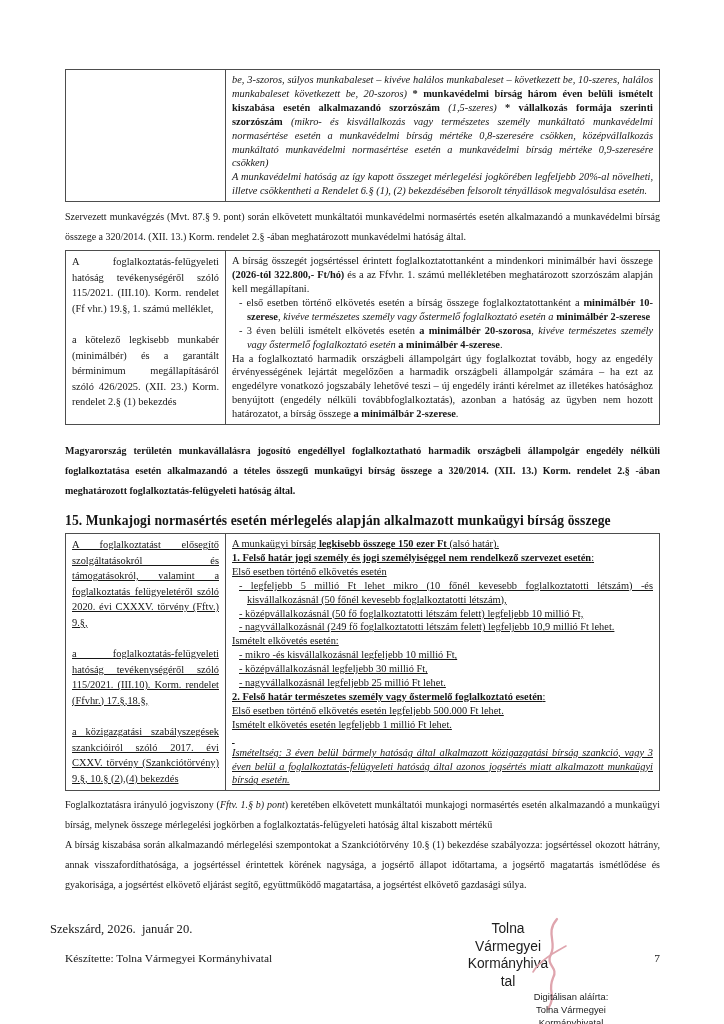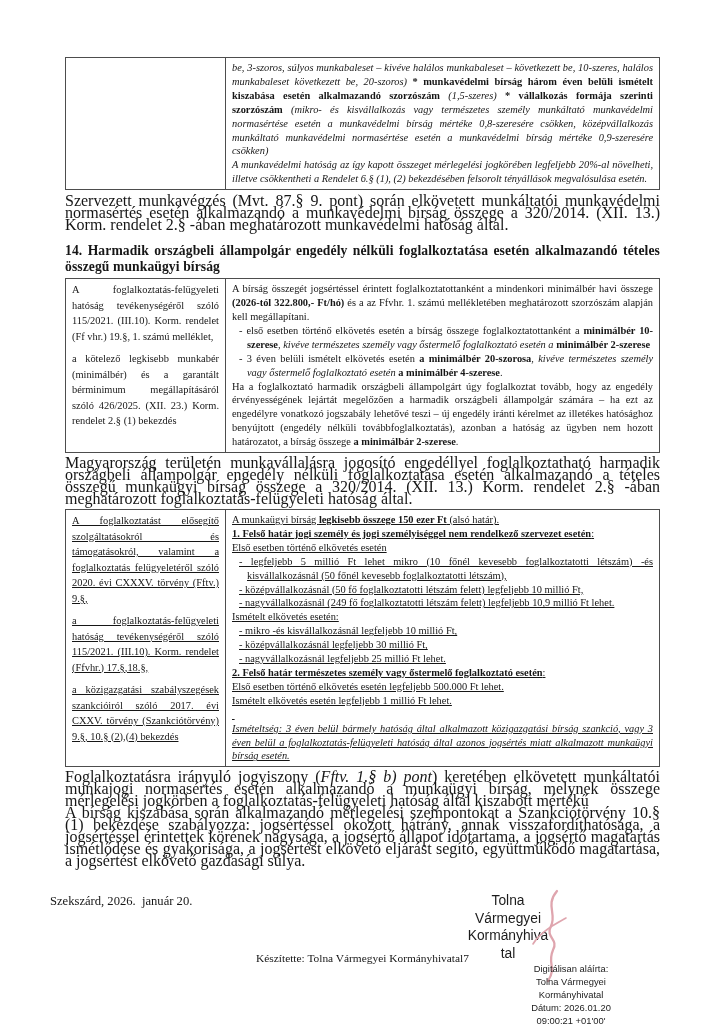--- a/index.html
+++ b/index.html
@@ -15,51 +15,51 @@
   td.col-left  { width:160px; line-height:15.5px; text-align:justify; }
   td.col-right { line-height:13.9px; text-align:justify; }
 
   
   .b  { font-weight:700; }
   .i  { font-style:italic; }
   .bi { font-weight:700; }
   .para { margin:0; }
   .para.li { padding-left:15px; text-indent:-8px; }
   .para.blank { min-height:13px; }
-  td.col-left .para + .para { margin-top:7px; }
+  td.col-left .para + .para { margin-top:16px; }
 
   
-  .body-paras { font-size:16px; line-height:12px; text-align:justify; }
+  .body-paras { font-size:10px; line-height:20px; text-align:justify; }
   #para-after-top   { margin-top:5px; }
-  #para-after-14    { margin-top:4px; }
+  #para-after-14    { margin-top:16px;font-weight:bold; }
   #closing-paras    { margin-top:4px; }
 
   
   .section-heading { font-size:13.6px; font-weight:700; line-height:16px;
                      text-align:justify; letter-spacing:.1px; margin-top:12px; }
-  #table-top { margin-top:0; }
+  #table-top { margin-top:12px; }
   #table-14  { margin-top:3px; }
   #table-15  { margin-top:4px;text-decoration:underline; }
 
   
   .bottom-row { margin-top:25px; display:flex; justify-content:space-between;
                 align-items:flex-start;text-align:center; }
   .date-line { font-size:12.6px; white-space:pre; margin-left:-15px; padding-top:2px; }
 
   .signature-block { position:relative; display:flex; width:196px;flex-direction:column; }
   .signature-name { font-family:"Liberation Sans", sans-serif; font-size:13.8px;
                     line-height:17.5px; color:#1c1c1c; width:88px; }
   .signature-details { font-family:"Liberation Sans", sans-serif; font-size:9.4px;
                        line-height:12.8px; color:#1c1c1c; margin-left:18px;
                        padding-top:1px; position:relative; z-index:2; }
   .signature-flourish { position:absolute; left:62px; top:-4px; z-index:1; }
 
   
   .footer { position:absolute; left:65px; right:64px; top:952px;
-            display:flex; justify-content:center; font-size:11.4px; }
+            display:flex; justify-content:space-between; font-size:11.4px; }
 </style>
 </head>
 <body>
 
 <div class="page">
 
   <table class="doc-table" id="table-top">
     <tbody>
         <tr>
       <td class="col-left"></td>
@@ -68,21 +68,20 @@
             <div class="para"><span class="i">A munkavédelmi hatóság az így kapott összeget mérlegelési jogkörében legfeljebb 20%-al növelheti, illetve csökkentheti a Rendelet 6.§ (1), (2) bekezdésében felsorolt tényállások megvalósulása esetén.</span></div>
           </td>
     </tr>
   </tbody>
     </table>
 
   <div class="body-paras" id="para-after-top">
       <div class="para"><span>Szervezett munkavégzés (Mvt. 87.§ 9. pont) során elkövetett munkáltatói munkavédelmi normasértés esetén alkalmazandó a munkavédelmi bírság összege a 320/2014. (XII. 13.) Korm. rendelet 2.§ -ában meghatározott munkavédelmi hatóság által.</span></div>
     </div>
 
-  <h2 class="section-heading">14. Harmadik országbeli állampolgár engedély nélküli foglalkoztatása esetén alkalmazandó tételes összegű munkaügyi bírság</h2>
 
   <table class="doc-table" id="table-14">
     <tbody>
         <tr>
       <td class="col-left">
             <div class="para"><span>A foglalkoztatás-felügyeleti hatóság tevékenységéről szóló 115/2021. (III.10). Korm. rendelet (Ff vhr.) 19.§, 1. számú melléklet,</span></div>
             <div class="para"><span>a kötelező legkisebb munkabér (minimálbér) és a garantált bérminimum megállapításáról szóló 426/2025. (XII. 23.) Korm. rendelet 2.§ (1) bekezdés</span></div>
           </td>
       <td class="col-right">
             <div class="para"><span>A bírság összegét jogsértéssel érintett foglalkoztatottanként a mindenkori minimálbér havi összege </span><span class="b">(2026-tól 322.800,- Ft/hó)</span><span> és a az Ffvhr. 1. számú mellékletében meghatározott szorzószám alapján kell megállapítani.</span></div>
@@ -91,20 +90,21 @@
             <div class="para"><span>Ha a foglalkoztató harmadik országbeli állampolgárt úgy foglalkoztat tovább, hogy az engedély érvényességének lejártát megelőzően a harmadik országbeli állampolgár számára – ha ezt az engedélyre vonatkozó jogszabály lehetővé teszi – új engedély iránti kérelmet az illetékes hatósághoz benyújtott (engedély nélküli továbbfoglalkoztatás), azonban a hatóság az ügyben nem hozott határozatot, a bírság összege </span><span class="b">a minimálbár 2-szerese</span><span>.</span></div>
           </td>
     </tr>
   </tbody>
     </table>
 
   <div class="body-paras" id="para-after-14">
       <div class="para"><span>Magyarország területén munkavállalásra jogosító engedéllyel foglalkoztatható harmadik országbeli állampolgár engedély nélküli foglalkoztatása esetén alkalmazandó a tételes összegű munkaügyi bírság összege a 320/2014. (XII. 13.) Korm. rendelet 2.§ -ában meghatározott foglalkoztatás-felügyeleti hatóság által.</span></div>
     </div>
 
+  <h2 class="section-heading">15. Munkajogi normasértés esetén mérlegelés alapján alkalmazott munkaügyi bírság összege</h2>
 
   <table class="doc-table" id="table-15">
     <tbody>
         <tr>
       <td class="col-left">
             <div class="para"><span>A foglalkoztatást elősegítő szolgáltatásokról és támogatásokról, valamint a foglalkoztatás felügyeletéről szóló 2020. évi CXXXV. törvény (Fftv.) 9.§,</span></div>
             <div class="para"><span>a foglalkoztatás-felügyeleti hatóság tevékenységéről szóló 115/2021. (III.10). Korm. rendelet (Ffvhr.) 17.§,18.§,</span></div>
             <div class="para"><span>a közigazgatási szabályszegések szankcióiról szóló 2017. évi CXXV. törvény (Szankciótörvény) 9.§, 10.§ (2),(4) bekezdés</span></div>
           </td>
       <td class="col-right">

